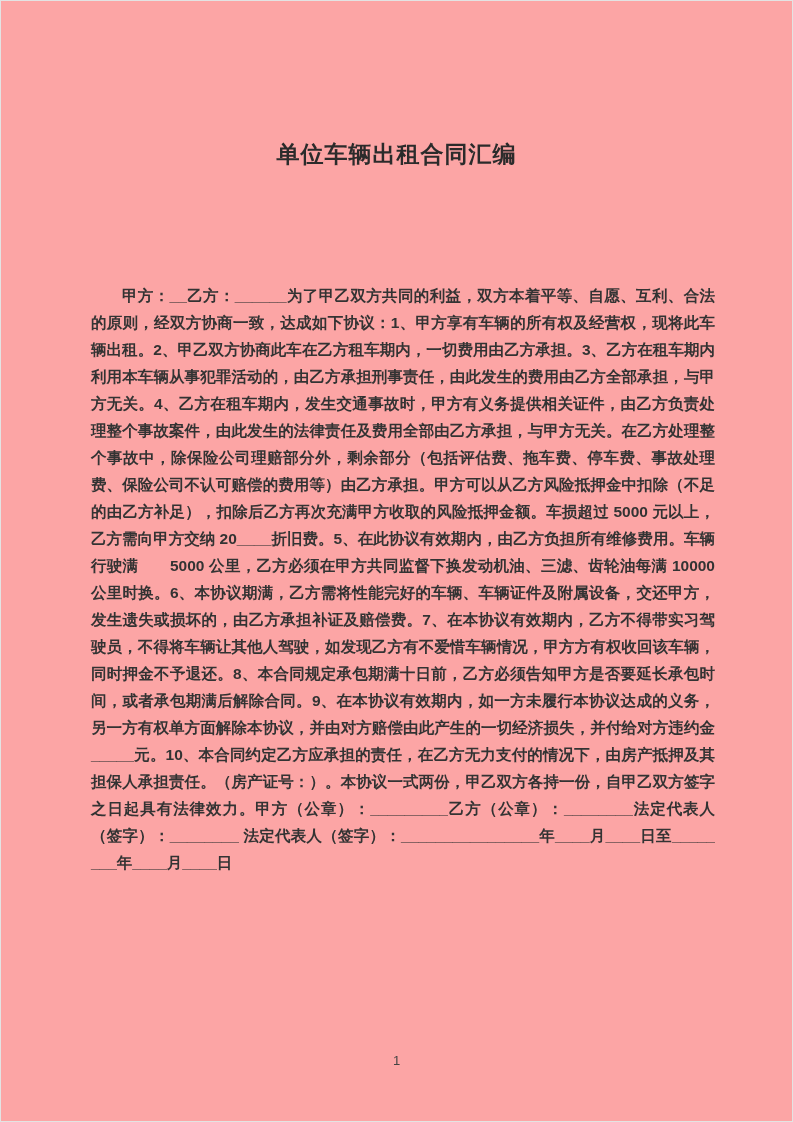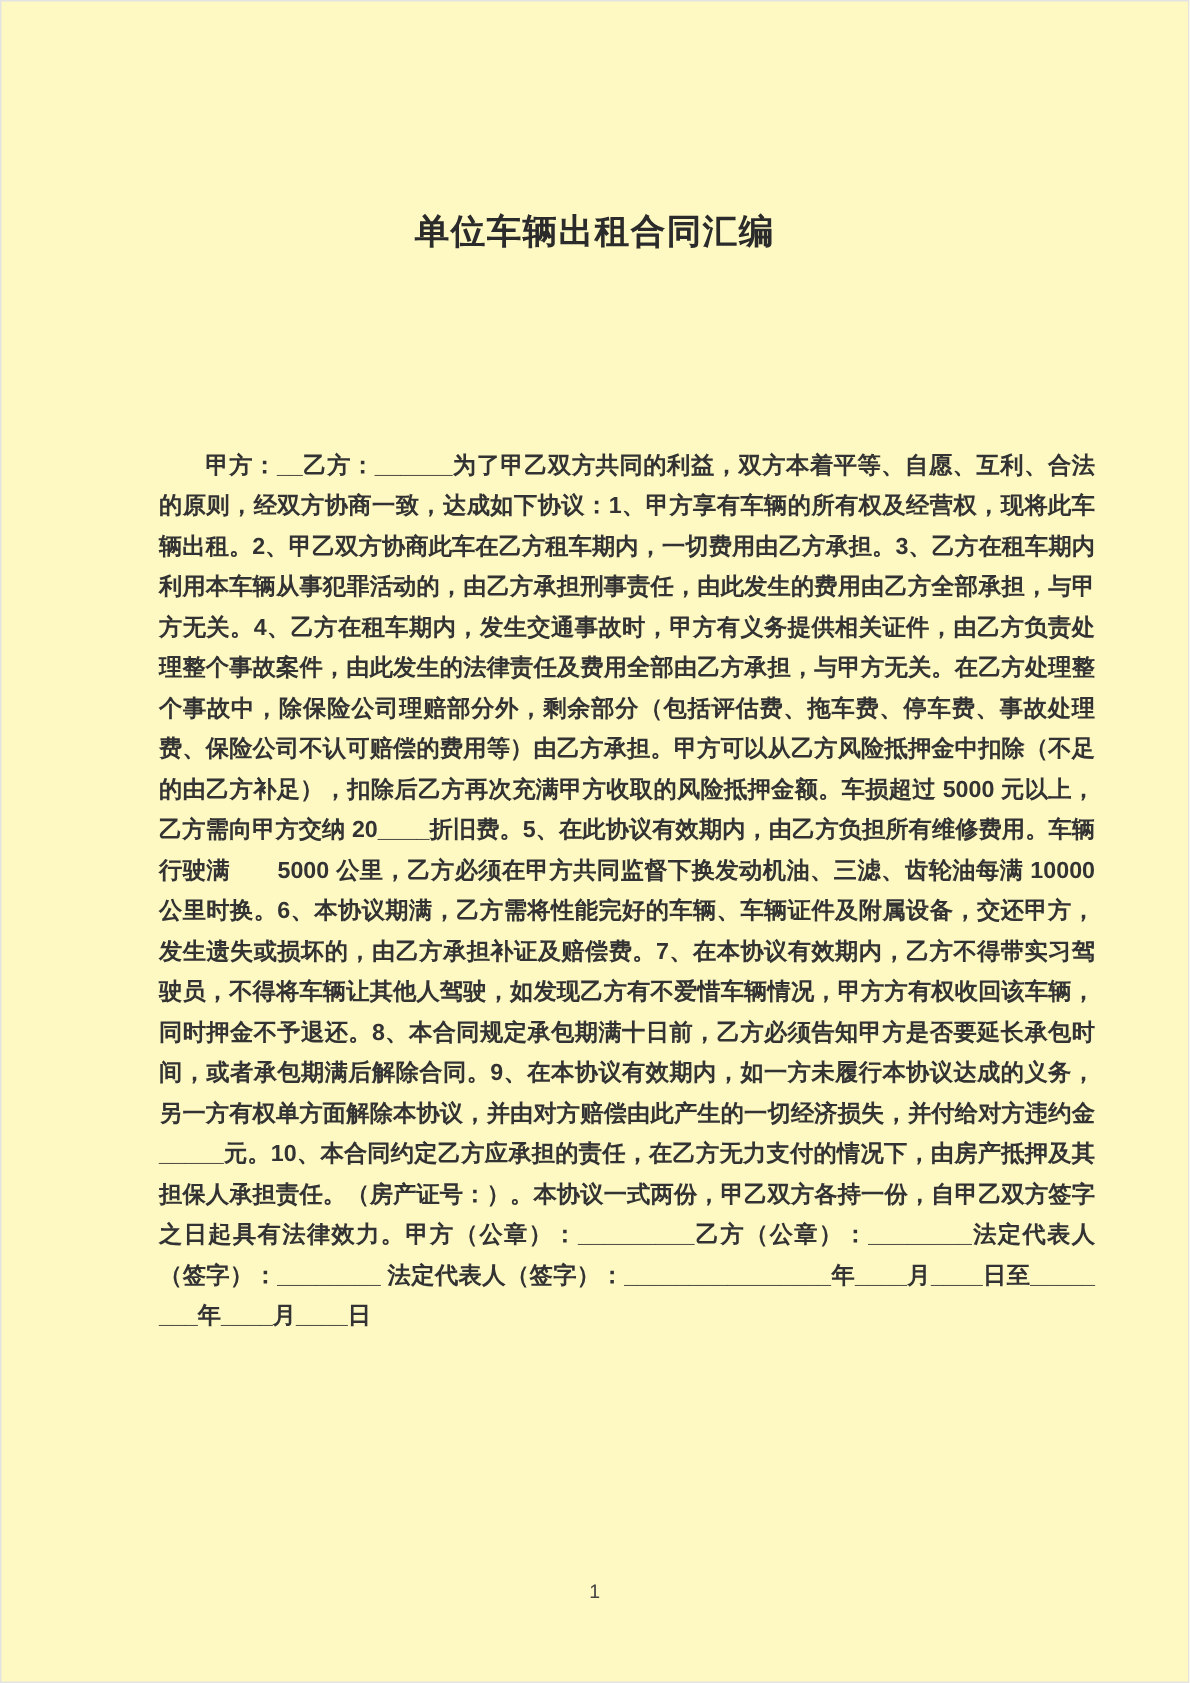--- a/index.html
+++ b/index.html
@@ -5,21 +5,21 @@
   html, body {
     margin: 0;
     padding: 0;
     background: #ffffff;
   }
   .page {
     position: relative;
     width: 793px;
     height: 1122px;
     margin: 0 auto;
-    background: #fef9c3;
+    background: #fca5a5;
     box-sizing: border-box;
     border: 1px solid #e3e3e3;
     overflow: hidden;
     font-family: "Liberation Sans", "DejaVu Sans", sans-serif;
     color: #333333;
   }
   .doc-title {
     position: absolute;
     top: 138px;
     left: 0;
@@ -29,21 +29,21 @@
     font-size: 23px;
     font-weight: 700;
     letter-spacing: 1px;
     color: #2b2b2b;
   }
   .doc-body {
     position: absolute;
     top: 281px;
     left: 90px;
     width: 624px;
-    margin: 15px;
+    margin: 0;
     font-size: 15.5px;
     line-height: 27px;
     font-weight: 600;
     text-align: justify;
     text-indent: 2em;
     color: #333333;
     word-break: break-all;
   }
   .page-number {
     position: absolute;

